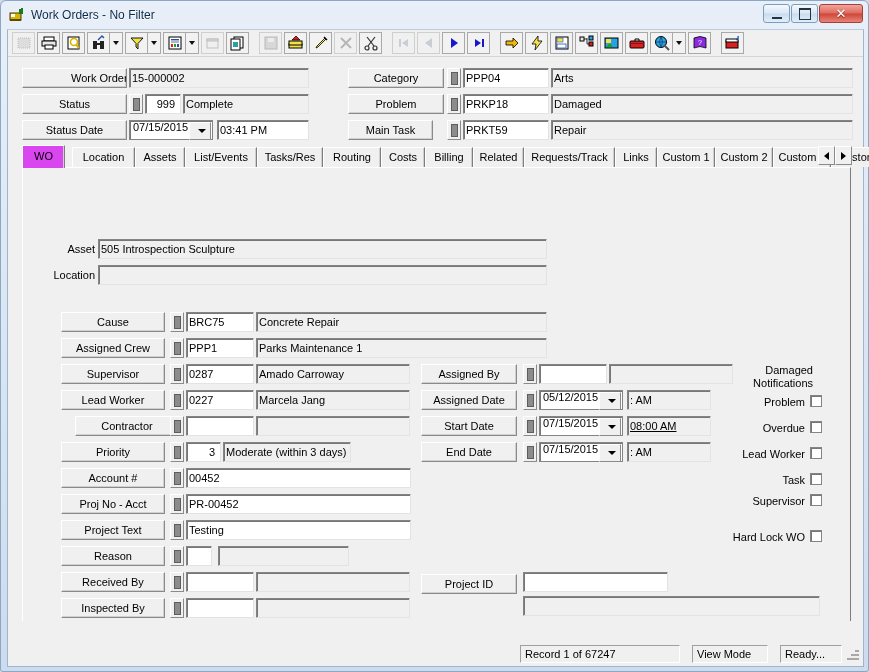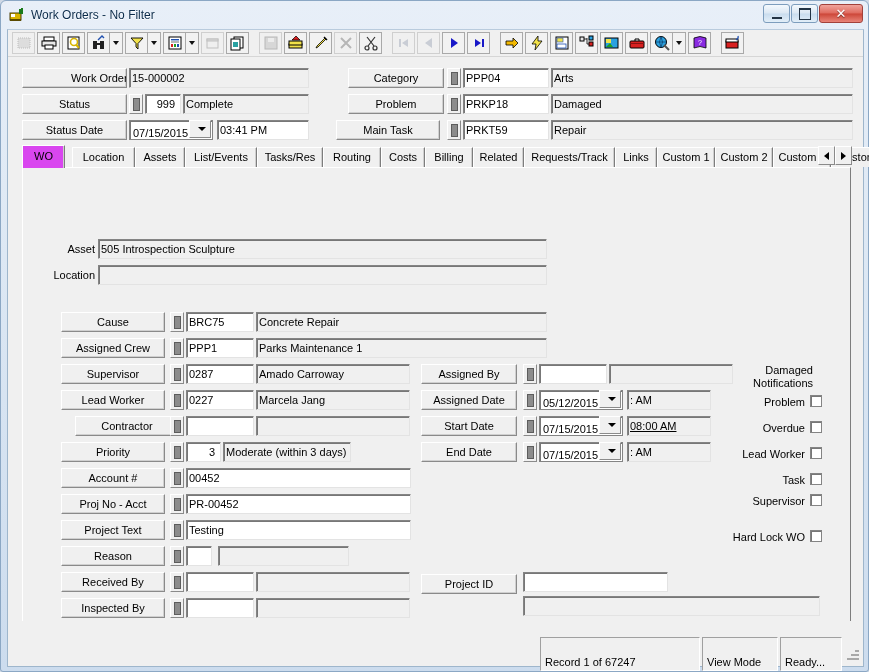--- a/index.html
+++ b/index.html
@@ -98,21 +98,21 @@
     box-sizing:border-box;width:14px;height:20px;
     background:#f0f0f0;border:1px solid #fff;
     border-right-color:#8a8a8a;border-bottom-color:#8a8a8a;
     display:flex;align-items:center;justify-content:center;
   }
   .lookup i{display:block;width:5px;height:11px;background:#8c8c8c;border:1px solid #5d5d5d;}
   .datebox{
     box-sizing:border-box;height:20px;
     background:#fff;border:1px solid #848484;
     box-shadow:inset 1px 1px 0 #777;
-    display:flex;align-items:flex-end;font-size:11px;
+    display:flex;align-items:flex-start;font-size:11px;
   }
   .datebox span{padding-left:3px;flex:1;}
   .dbtn{
     width:15px;height:16px;margin:1px;flex:none;
     background:#f0f0f0;border:1px solid #fff;
     border-right-color:#8a8a8a;border-bottom-color:#8a8a8a;
     display:flex;align-items:center;justify-content:center;
   }
   .dbtn i{
     width:0;height:0;border-left:4px solid transparent;border-right:4px solid transparent;
@@ -189,21 +189,21 @@
 
   
   .statusbar{
     position:absolute;left:1px;bottom:1px;width:853px;height:22px;
     background:#f0f0f0;display:flex;align-items:center;justify-content:flex-end;
     padding-right:2px;box-sizing:border-box;
   }
   .spanel{
     box-sizing:border-box;height:18px;line-height:16px;
     border:1px solid #a0a0a0;border-right-color:#fff;border-bottom-color:#fff;
-    font-size:11px;padding:16px 4px;margin-left:2px;white-space:nowrap;
+    font-size:11px;padding:0 4px;margin-left:12px;white-space:nowrap;
     background:#f0f0f0;
   }
   .grip{width:14px;height:14px;margin-left:4px;position:relative;}
   .grip i{position:absolute;right:1px;background:#a8a8a8;height:2px;}
   .bottombar{position:absolute;left:1px;right:1px;bottom:23px;height:22px;background:#f0f0f0;}
 </style>
 </head>
 <body>
 
 <div class="window">
@@ -449,21 +449,21 @@
       <div class="txt" style="position:absolute;left:455px;top:38px;width:86px;">PPP04</div>
       <div class="txt ro" style="position:absolute;left:543px;top:38px;width:302px;">Arts</div>
 
       <div class="lblbtn" style="position:absolute;left:340px;top:64px;width:96px;">Problem</div>
       <div class="lookup" style="position:absolute;left:439px;top:64px;">
           <i></i>
         </div>
       <div class="txt" style="position:absolute;left:455px;top:64px;width:86px;">PRKP18</div>
       <div class="txt ro" style="position:absolute;left:543px;top:64px;width:302px;">Damaged</div>
 
-      <div class="lblbtn" style="position:absolute;left:328px;top:90px;width:104px;">Main Task</div>
+      <div class="lblbtn" style="position:absolute;left:340px;top:90px;width:85px;">Main Task</div>
       <div class="lookup" style="position:absolute;left:439px;top:90px;">
           <i></i>
         </div>
       <div class="txt" style="position:absolute;left:455px;top:90px;width:86px;">PRKT59</div>
       <div class="txt ro" style="position:absolute;left:543px;top:90px;width:302px;">Repair</div>
     </div>
 
     <div class="tabstrip">
       <div class="tab sel" style="left:0px;   width:43px;">WO</div>
       <div class="tab" style="left:50px;  width:63px;">Location</div>

